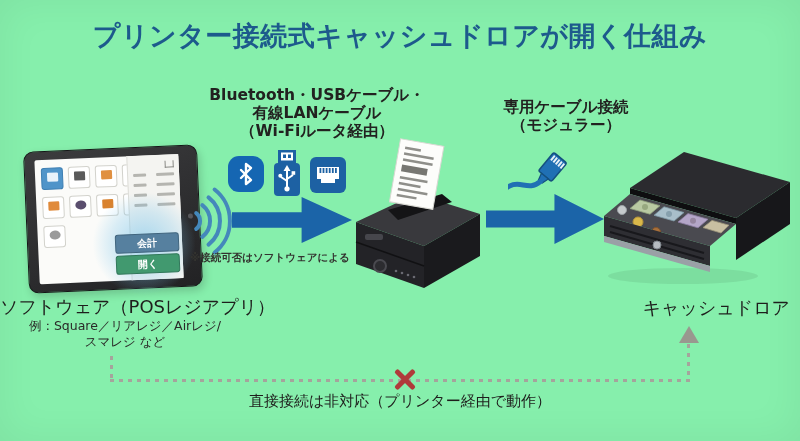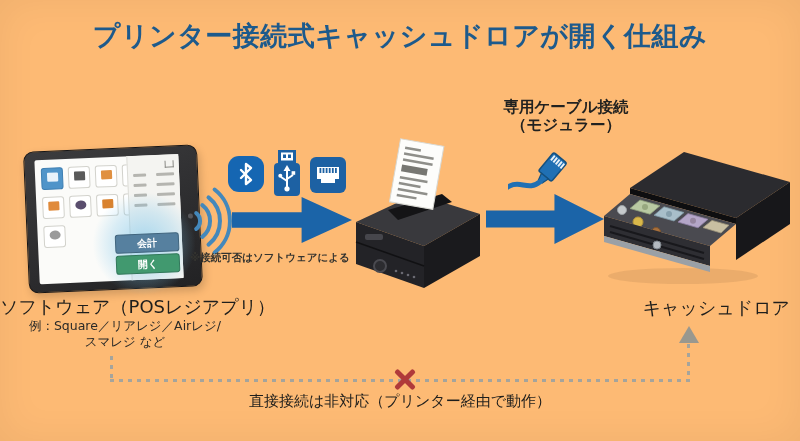--- a/index.html
+++ b/index.html
@@ -1,17 +1,17 @@
 <!DOCTYPE html>
 <html><head>
 <meta charset="utf-8">
 <style>
   html,body{margin:0;padding:0;}
   body{font-family:"DejaVu Sans","Liberation Sans",sans-serif;background:#e8e8e4;}
-  #stage{position:relative;width:800px;height:441px;background:#fdba74;overflow:hidden;
+  #stage{position:relative;width:800px;height:441px;background:#86efac;overflow:hidden;
          box-shadow:0 0 40px rgba(0,0,0,.06) inset;}
 
   
   .title{position:absolute;left:0;right:0;top:18px;text-align:center;
          font-size:27px;font-weight:bold;color:#1d5a8c;letter-spacing:.5px;}
 
   
   .conn{position:absolute;text-align:center;font-weight:bold;color:#222220;
         font-size:15.5px;line-height:18px;}
   .conn-left{left:182px;top:86px;width:270px;}
@@ -97,20 +97,25 @@
   .bottom-note{position:absolute;left:0;right:0;top:392px;text-align:center;
                font-size:15px;font-weight:normal;color:#1e1e1c;}
 </style>
 </head>
 <body>
 
 <div id="stage">
 
   <div class="title">プリンター接続式キャッシュドロアが開く仕組み</div>
 
+  <div class="conn conn-left">
+    <div>Bluetooth・USBケーブル・</div>
+    <div>有線LANケーブル</div>
+    <div>（Wi-Fiルータ経由）</div>
+  </div>
   <div class="conn conn-right">
     <div>専用ケーブル接続</div>
     <div>（モジュラー）</div>
   </div>
 
   <div class="tablet">
     <div class="tablet-screen">
       <div class="app-grid">
         <div class="app-icon i1">
             <span class="glyph"></span>

